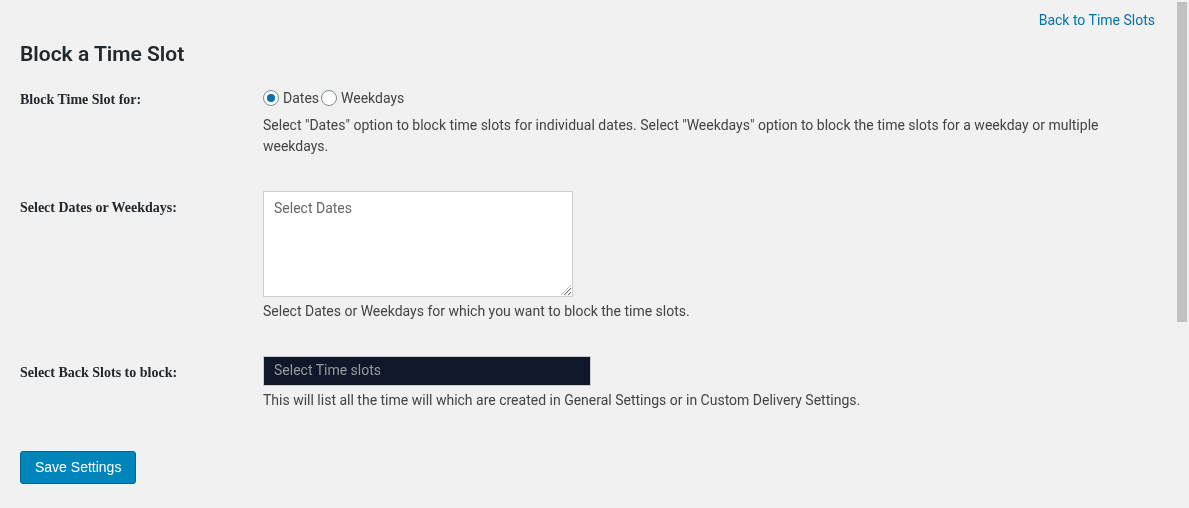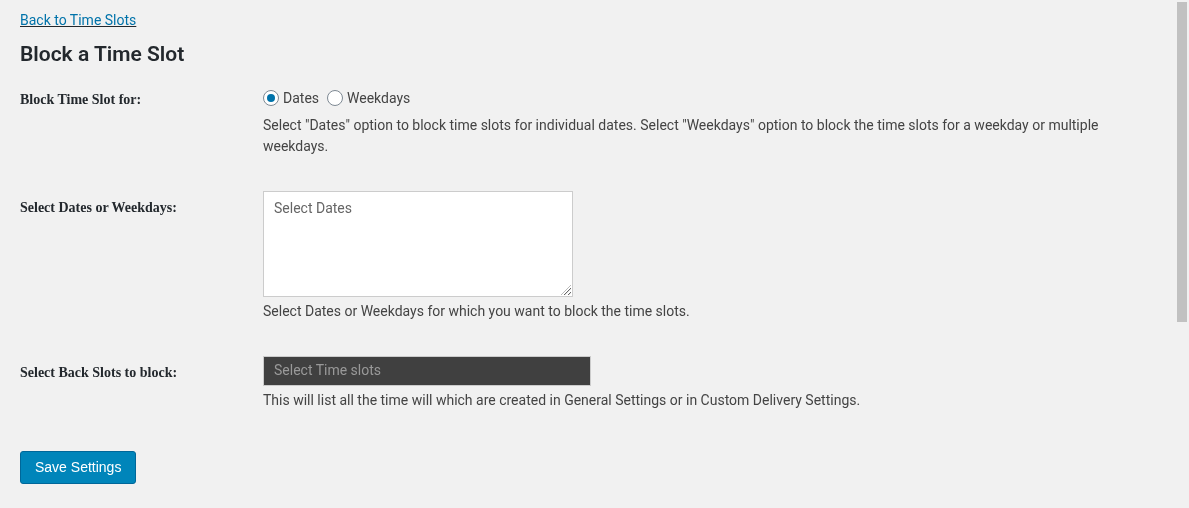--- a/index.html
+++ b/index.html
@@ -16,23 +16,22 @@
       width: 1189px;
       height: 508px;
       position: relative;
       overflow: hidden;
     }
     .page {
       padding: 10px 20px 20px 20px;
       width: 1175px;
     }
     .top-link {
-      text-align: left;
+      text-align: right;
       margin-bottom: 2px;
-      text-decoration: underline;
     }
     .top-link a {
       color: #0073aa;
       text-decoration: none;
       font-size: 14px;
     }
     h2.page-title {
       font-size: 21px;
       font-weight: 600;
       color: #23282d;
@@ -58,21 +57,20 @@
       font-weight: 600;
       font-size: 14px;
       color: #23282d;
     }
     .form-row .field-col {
       flex: 1;
     }
     .radio-group {
       display: flex;
       align-items: center;
-      gap: 6px;
       margin-bottom: 6px;
       margin-top: 5px;
     }
     .radio-item {
       display: inline-flex;
       align-items: center;
       gap: 4px;
       margin-right: 2px;
     }
     .radio-circle {
@@ -121,21 +119,21 @@
       position: relative;
       cursor: text;
     }
     .date-select-box .placeholder {
       color: #666;
     }
     .select-control {
       width: 328px;
       height: 30px;
       border: 1px solid #ccc;
-      background: #404040;
+      background: #0f172a;
       padding: 4px 10px;
       font-size: 14px;
       color: #999;
       outline: none;
       cursor: pointer;
       display: flex;
       align-items: center;
     }
     .select-control .placeholder {
       color: #999;

